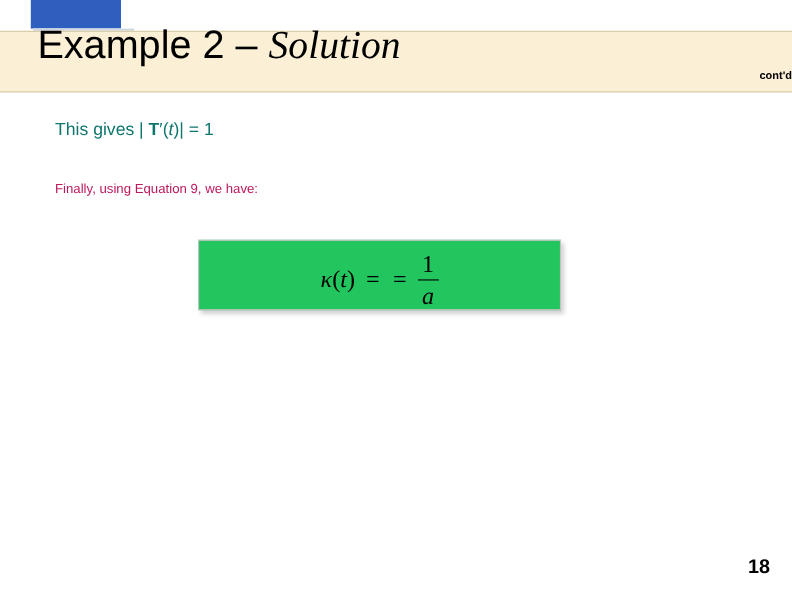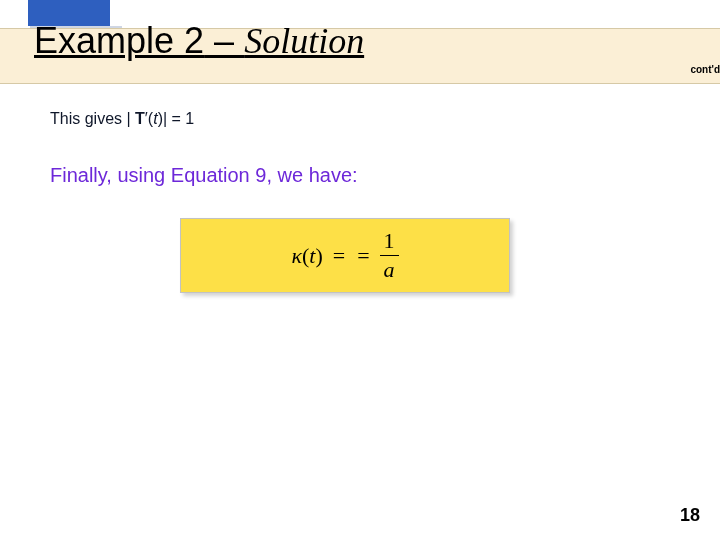--- a/index.html
+++ b/index.html
@@ -1,28 +1,28 @@
 <!DOCTYPE html>
 <html><head>
 <meta charset="utf-8">
 <style>
   * { box-sizing: border-box; margin: 0; padding: 0; }
   html, body { width: 720px; height: 540px; background: #ffffff; font-family: Arial, Helvetica, sans-serif; position: relative; overflow: hidden; }
   .blue-tab { position: absolute; top: 0; left: 28px; width: 82px; height: 26px; background: #2e5fbf; }
   .title-band { position: absolute; top: 28px; left: 0; right: 0; height: 56px; background: #fbefd6; border-top: 1px solid #d6c9a6; border-bottom: 1px solid #d6c9a6; }
   .blue-tab-under { position: absolute; top: 26px; left: 30px; width: 92px; height: 22px; background: #ffffff; border-top: 2px solid #cfd6e3; border-left: 2px solid #cfd6e3; }
-  .slide-title { position: absolute; top: 20px; left: 34px; font-size: 36px; color: #000; z-index: 5; font-family: Arial, Helvetica, sans-serif; text-decoration: underline; }
+  .slide-title { position: absolute; top: 20px; left: 34px; font-size: 36px; color: #000; z-index: 5; font-family: Arial, Helvetica, sans-serif; }
   .slide-title .normal { font-weight: 400; }
   .slide-title .italic { font-style: italic; font-family: "Times New Roman", Times, serif; font-weight: 400; }
   .contd { position: absolute; top: 64px; right: 0px; font-size: 10px; font-weight: 700; color: #000; }
-  .line1 { position: absolute; top: 110px; left: 50px; font-size: 16px; color: #0f172a; }
+  .line1 { position: absolute; top: 110px; left: 50px; font-size: 16px; color: #0f766e; }
   .line1 .bold { font-weight: 700; }
   .line1 .italic { font-style: italic; }
-  .line2 { position: absolute; top: 164px; left: 50px; font-size: 20px; color: #6d28d9; }
-  .eq-box { position: absolute; top: 218px; left: 180px; width: 330px; height: 75px; border: 1px solid #c2c2c2; box-shadow: 3px 3px 4px rgba(0,0,0,0.18); background: #fde047; display: flex; align-items: center; justify-content: center; }
+  .line2 { position: absolute; top: 164px; left: 50px; font-size: 12px; color: #be185d; }
+  .eq-box { position: absolute; top: 218px; left: 180px; width: 330px; height: 64px; border: 1px solid #c2c2c2; box-shadow: 3px 3px 4px rgba(0,0,0,0.18); background: #22c55e; display: flex; align-items: flex-end; justify-content: center; }
   .eq { font-family: "Times New Roman", Times, serif; font-size: 22px; color: #000; display: flex; align-items: center; gap: 8px; }
   .eq .sym { font-style: italic; }
   .eq .eqsign { padding: 0 2px; }
   .frac { display: inline-flex; flex-direction: column; align-items: center; line-height: 1.1; }
   .frac .num, .frac .den { padding: 0 4px; white-space: nowrap; }
   .frac .bar { width: 100%; height: 1px; background: #000; margin: 2px 0; }
   .frac .bold { font-weight: 700; }
   .prime { font-family: "Times New Roman", Times, serif; }
   .page-num { position: absolute; bottom: 14px; right: 20px; font-size: 18px; font-weight: 700; color: #000; }
 </style>

